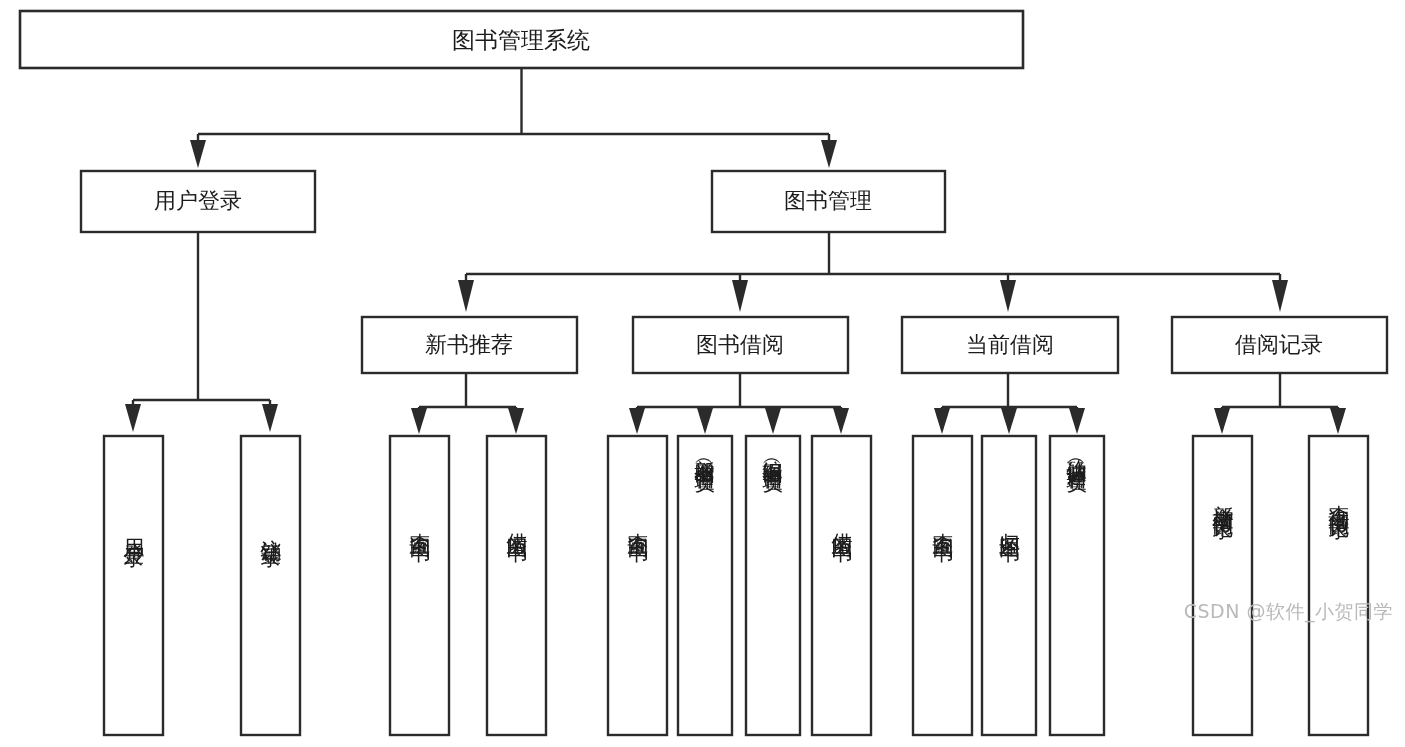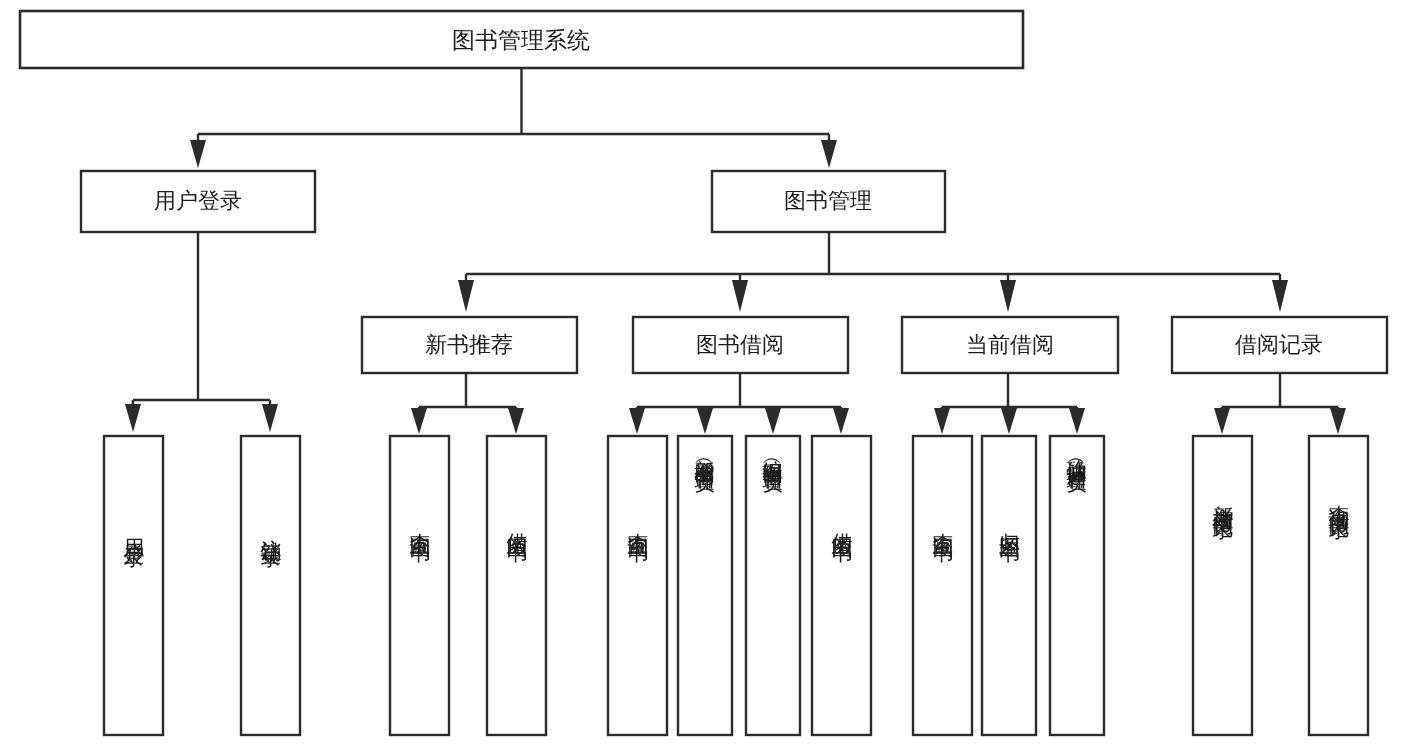--- a/index.html
+++ b/index.html
@@ -269,14 +269,15 @@
     <span class="leaf-label-v narrow" style="margin-top:8px;">确认归还（管理员）</span>
   </div>
 
   <div class="leaf-label-wrap" style="left:1193px; top:436px; width:59px; height:299px;">
     <span class="leaf-label-v" style="margin-top:52px;">新增借阅记录</span>
   </div>
   <div class="leaf-label-wrap" style="left:1309px; top:436px; width:59px; height:299px;">
     <span class="leaf-label-v" style="margin-top:52px;">查询借阅记录</span>
   </div>
 
+  <div id="watermark">CSDN @软件_小贺同学</div>
 
 </div>
 
 </body></html>

